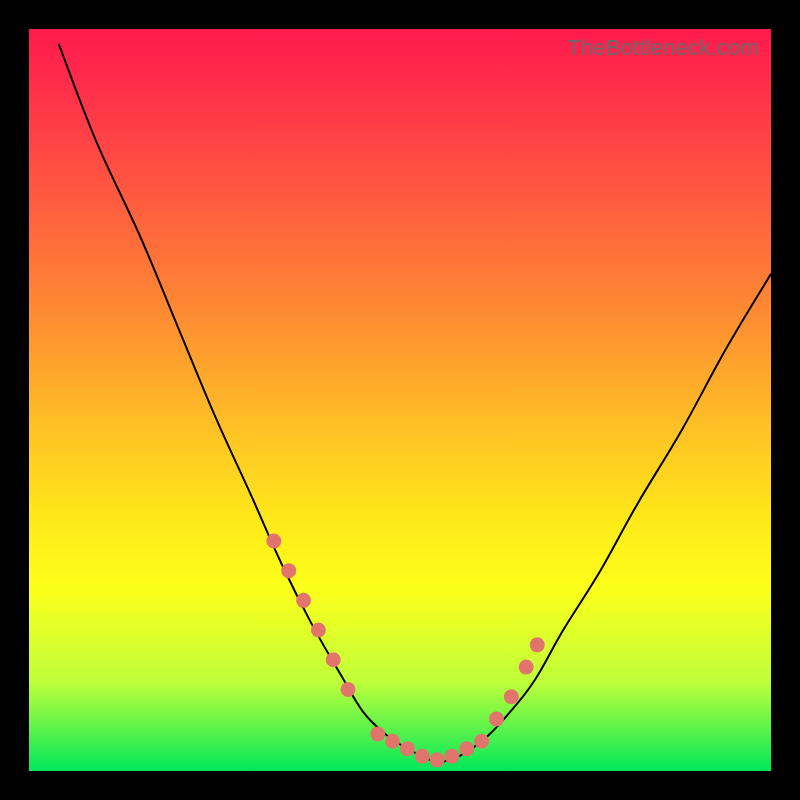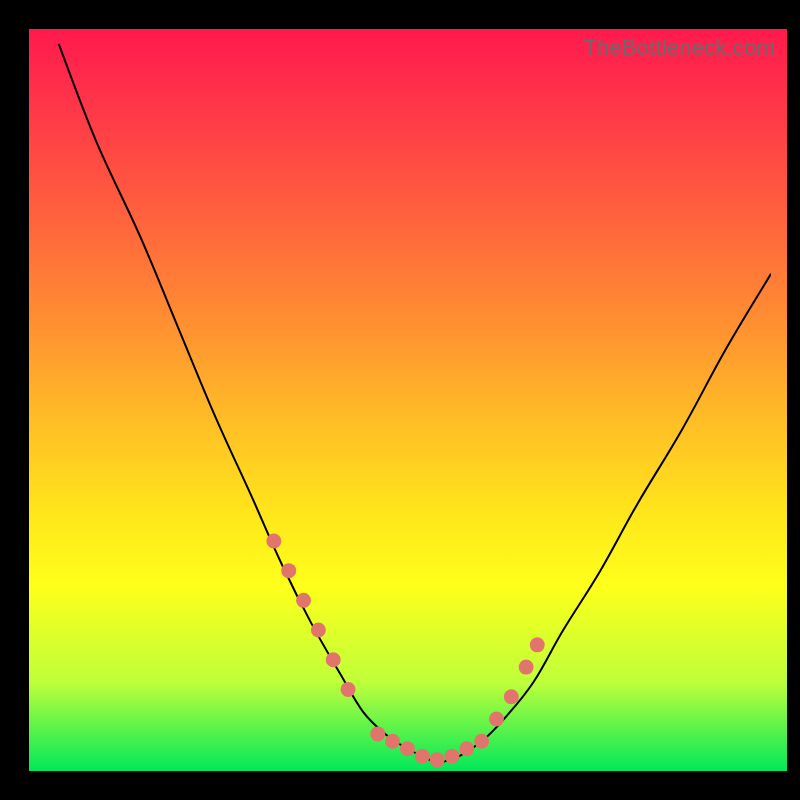--- a/index.html
+++ b/index.html
@@ -29,21 +29,20 @@
       #ff1a4d 0%,
       #ff2f4a 8%,
       #ff5840 22%,
       #ff8a33 38%,
       #ffc524 55%,
       #ffe81a 66%,
       #feff1a 75%,
       #bfff3a 88%,
       #00e85a 100%
     );
-    padding-left: 16px;
   }
   .watermark {
     position: absolute;
     top: 6px;
     right: 12px;
     color: #6a6a6a;
     font-size: 22px;
     font-weight: 500;
     letter-spacing: 0.2px;
     user-select: none;

